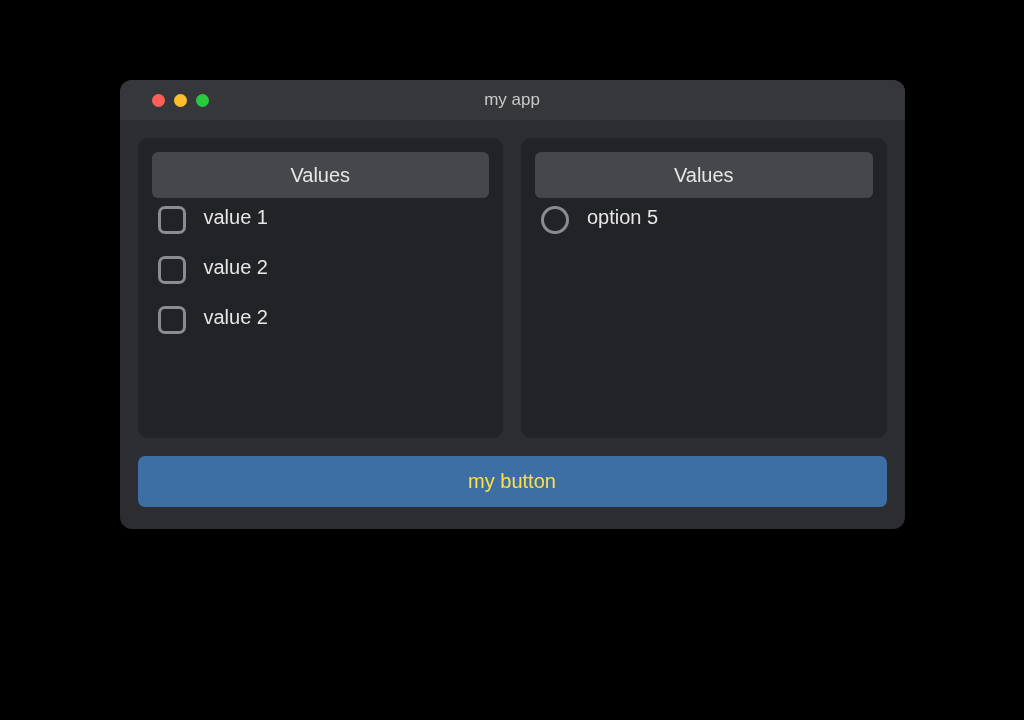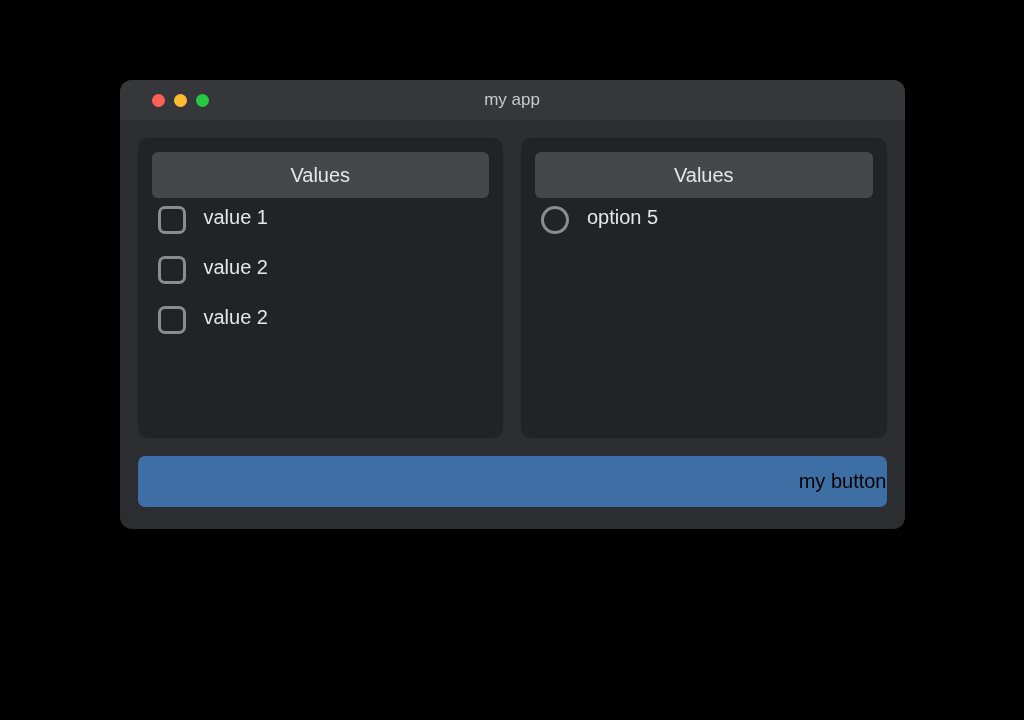--- a/index.html
+++ b/index.html
@@ -98,27 +98,27 @@
       flex-shrink: 0;
     }
     .item-label {
       color: #e6e6e6;
       font-size: 20px;
     }
     .main-button {
       margin-top: 18px;
       width: 100%;
       background: #3d6fa5;
-      color: #000000;
+      color: #fde047;
       font-size: 20px;
       border: none;
       border-radius: 7px;
       padding: 14px 0;
       cursor: pointer;
-      text-align: right;
+      text-align: center;
     }
   </style>
 </head>
 <body>
 
 <div class="window">
   <div class="titlebar">
     <div class="traffic-lights">
       <div class="dot red"></div>
       <div class="dot yellow"></div>

